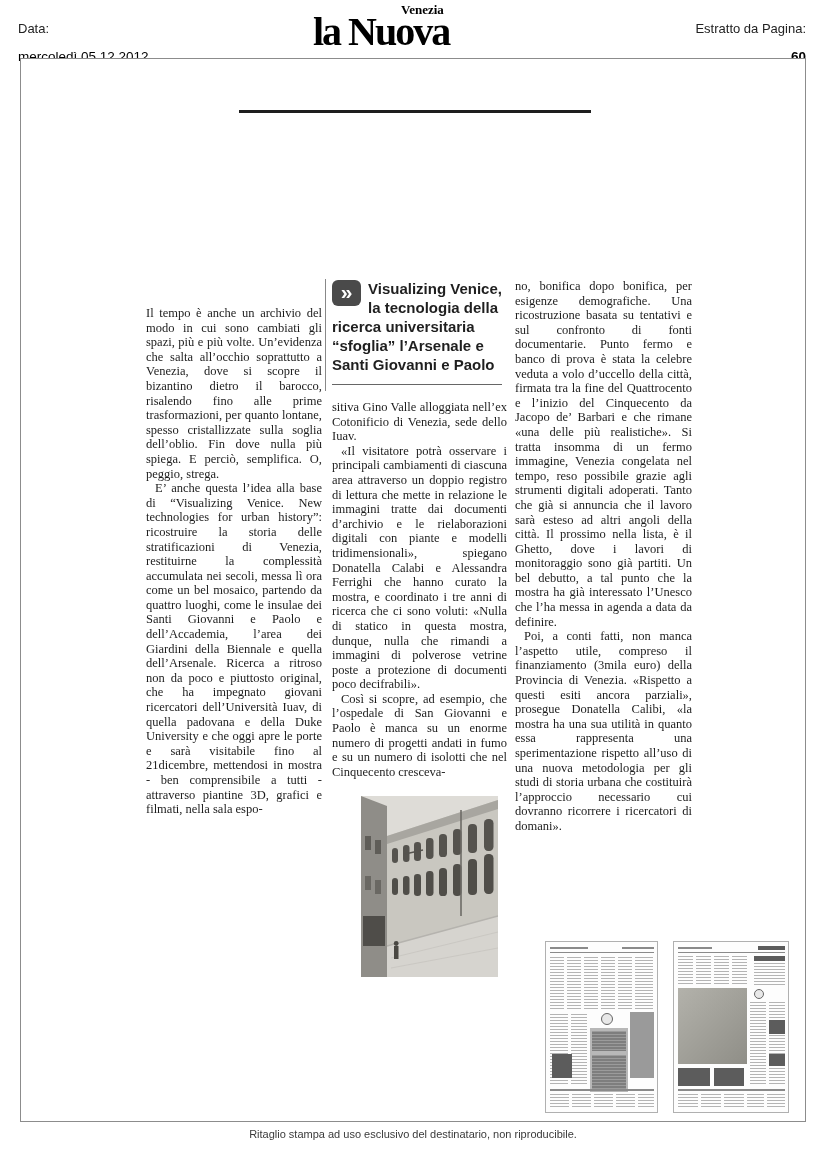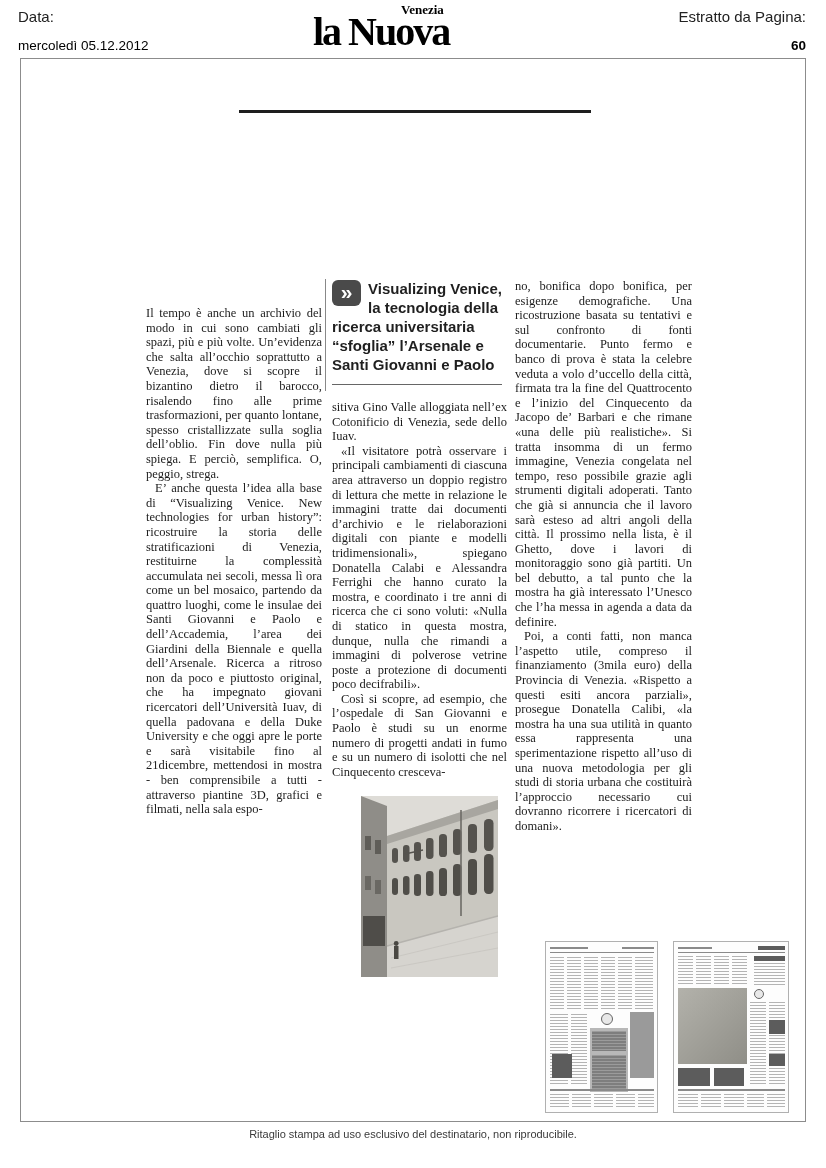--- a/index.html
+++ b/index.html
@@ -1,21 +1,21 @@
 <!DOCTYPE html>
 <html lang="it"><head>
 <meta charset="utf-8">
 <style>
   * { margin:0; padding:0; box-sizing:border-box; }
   body { background:#ffffff; font-family:"Liberation Sans", sans-serif; }
   .page { position:relative; width:826px; height:1168px; background:#ffffff; overflow:hidden; }
 
   
   .hdr-left { position:absolute; left:18px; top:8px; }
-  .hdr-label { font-size:15px; color:#222; }
+  .hdr-label { font-size:13px; color:#222;margin-top:13px; }
   .hdr-date { font-size:13.5px; font-weight:normal; color:#000; margin-top:13px; }
   .hdr-right { position:absolute; right:20px; top:8px; text-align:right; }
   .hdr-page { font-size:13.5px; font-weight:bold; color:#000; margin-top:13px; }
 
   .masthead { position:absolute; left:50%; top:2px; transform:translateX(-50%); width:200px; height:50px; }
   .masthead-title { font-family:"Liberation Serif", serif; font-weight:bold; font-size:40px; letter-spacing:-2px; color:#000; margin-top:6px; }
   .masthead-region { position:absolute; left:88px; top:0px; font-family:"Liberation Serif", serif; font-weight:bold; font-size:13px; color:#000; }
 
   
   .clip { position:absolute; left:20px; top:58px; width:786px; height:1064px; border:1px solid #8c8c8c; background:#fff; }
@@ -96,21 +96,21 @@
     <div class="standfirst-rule"></div>
 
     <div class="bodycol col1" lang="it">
       <p>Il tempo è anche un archivio del modo in cui sono cambiati gli spazi, più e più volte. Un’evidenza che salta all’occhio soprattutto a Venezia, dove si scopre il bizantino dietro il barocco, risalendo fino alle prime trasformazioni, per quanto lontane, spesso cristallizzate sulla soglia dell’oblio. Fin dove nulla più spiega. E perciò, semplifica. O, peggio, strega.</p>
       <p>E’ anche questa l’idea alla base di “Visualizing Venice. New technologies for urban history”: ricostruire la storia delle stratificazioni di Venezia, restituirne la complessità accumulata nei secoli, messa lì ora come un bel mosaico, partendo da quattro luoghi, come le insulae dei Santi Giovanni e Paolo e dell’Accademia, l’area dei Giardini della Biennale e quella dell’Arsenale. Ricerca a ritroso non da poco e piuttosto original, che ha impegnato giovani ricercatori dell’Università Iuav, di quella padovana e della Duke University e che oggi apre le porte e sarà visitabile fino al 21dicembre, mettendosi in mostra - ben comprensibile a tutti - attraverso piantine 3D, grafici e filmati, nella sala espo-</p>
     </div>
 
     <div class="bodycol col2" lang="it">
       <p>sitiva Gino Valle alloggiata nell’ex Cotonificio di Venezia, sede dello Iuav.</p>
       <p>«Il visitatore potrà osservare i principali cambiamenti di ciascuna area attraverso un doppio registro di lettura che mette in relazione le immagini tratte dai documenti d’archivio e le rielaborazioni digitali con piante e modelli tridimensionali», spiegano Donatella Calabi e Alessandra Ferrighi che hanno curato la mostra, e coordinato i tre anni di ricerca che ci sono voluti: «Nulla di statico in questa mostra, dunque, nulla che rimandi a immagini di polverose vetrine poste a protezione di documenti poco decifrabili».</p>
-      <p>Così si scopre, ad esempio, che l’ospedale di San Giovanni e Paolo è studi su un enorme numero di progetti andati in fumo e su un numero di isolotti che nel Cinquecento cresceva-</p>
+      <p>Così si scopre, ad esempio, che l’ospedale di San Giovanni e Paolo è manca su un enorme numero di progetti andati in fumo e su un numero di isolotti che nel Cinquecento cresceva-</p>
     </div>
 
     <div class="bodycol col3" lang="it">
       <p>no, bonifica dopo bonifica, per esigenze demografiche. Una ricostruzione basata su tentativi e sul confronto di fonti documentarie. Punto fermo e banco di prova è stata la celebre veduta a volo d’uccello della città, firmata tra la fine del Quattrocento e l’inizio del Cinquecento da Jacopo de’ Barbari e che rimane «una delle più realistiche». Si tratta insomma di un fermo immagine, Venezia congelata nel tempo, reso possibile grazie agli strumenti digitali adoperati. Tanto che già si annuncia che il lavoro sarà esteso ad altri angoli della città. Il prossimo nella lista, è il Ghetto, dove i lavori di monitoraggio sono già partiti. Un bel debutto, a tal punto che la mostra ha già interessato l’Unesco che l’ha messa in agenda a data da definire.</p>
       <p>Poi, a conti fatti, non manca l’aspetto utile, compreso il finanziamento (3mila euro) della Provincia di Venezia. «Rispetto a questi esiti ancora parziali», prosegue Donatella Calibi, «la mostra ha una sua utilità in quanto essa rappresenta una sperimentazione rispetto all’uso di una nuova metodologia per gli studi di storia urbana che costituirà l’approccio necessario cui dovranno ricorrere i ricercatori di domani».</p>
     </div>
 
     <svg class="photo" viewBox="0 0 137 181" aria-hidden="true">
       <rect x="0" y="0" width="137" height="181" fill="#dedcd7"></rect>
 

